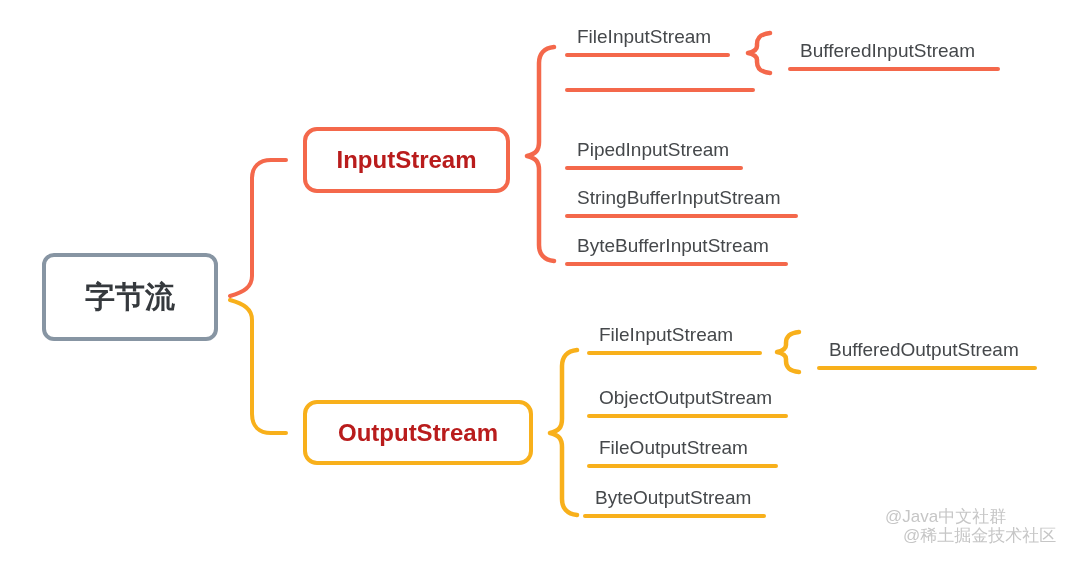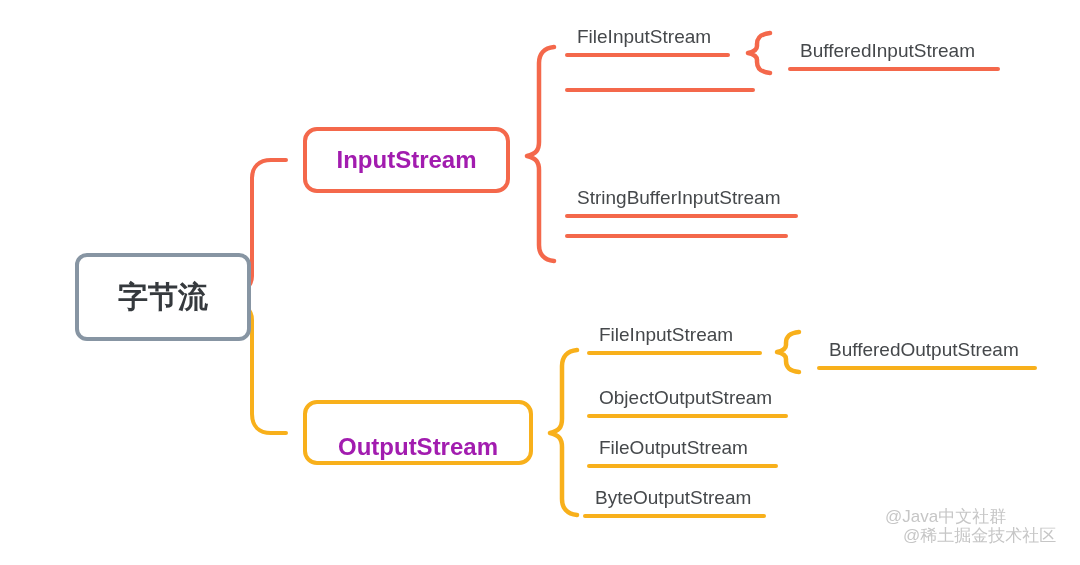--- a/index.html
+++ b/index.html
@@ -35,42 +35,40 @@
   .root-topic {
     left: 42px;
     top: 253px;
     width: 176px;
     height: 88px;
     border: 4px solid #8795A3;
     border-radius: 12px;
     font-size: 30px;
     font-weight: 700;
     color: #35393D;
-    margin-left: 33px;
   }
   .branch-topic {
     border-radius: 14px;
     font-size: 24px;
     font-weight: 700;
-    color: #a21caf;
+    color: #b91c1c;
   }
   .branch-input {
     left: 303px;
     top: 127px;
     width: 207px;
     height: 66px;
     border: 4px solid #F4684B;
   }
   .branch-output {
     left: 303px;
     top: 400px;
     width: 230px;
     height: 65px;
     border: 4px solid #F8B01B;
-    align-items: flex-end;
   }
   .leaf {
     position: absolute;
   }
   .leaf-label {
     font-size: 19px;
     line-height: 24px;
     padding-left: 12px;
     margin-bottom: 4px;
     color: #45484B;
@@ -129,25 +127,30 @@
     <div class="leaf-label">FileInputStream</div>
     <div class="leaf-underline"></div>
   </div>
   <div class="leaf red-leaf" style="left:788px;top:39px;width:212px">
     <div class="leaf-label">BufferedInputStream</div>
     <div class="leaf-underline"></div>
   </div>
   <div class="leaf red-leaf" style="left:565px;top:88px;width:190px">
     <div class="leaf-underline"></div>
   </div>
+  <div class="leaf red-leaf" style="left:565px;top:138px;width:178px">
+    <div class="leaf-label">PipedInputStream</div>
+    <div class="leaf-underline"></div>
+  </div>
   <div class="leaf red-leaf" style="left:565px;top:186px;width:233px">
     <div class="leaf-label">StringBufferInputStream</div>
     <div class="leaf-underline"></div>
   </div>
   <div class="leaf red-leaf" style="left:565px;top:234px;width:223px">
+    <div class="leaf-label">ByteBufferInputStream</div>
     <div class="leaf-underline"></div>
   </div>
 
   <div class="leaf yellow-leaf" style="left:587px;top:323px;width:175px">
     <div class="leaf-label">FileInputStream</div>
     <div class="leaf-underline"></div>
   </div>
   <div class="leaf yellow-leaf" style="left:817px;top:338px;width:220px">
     <div class="leaf-label">BufferedOutputStream</div>
     <div class="leaf-underline"></div>

